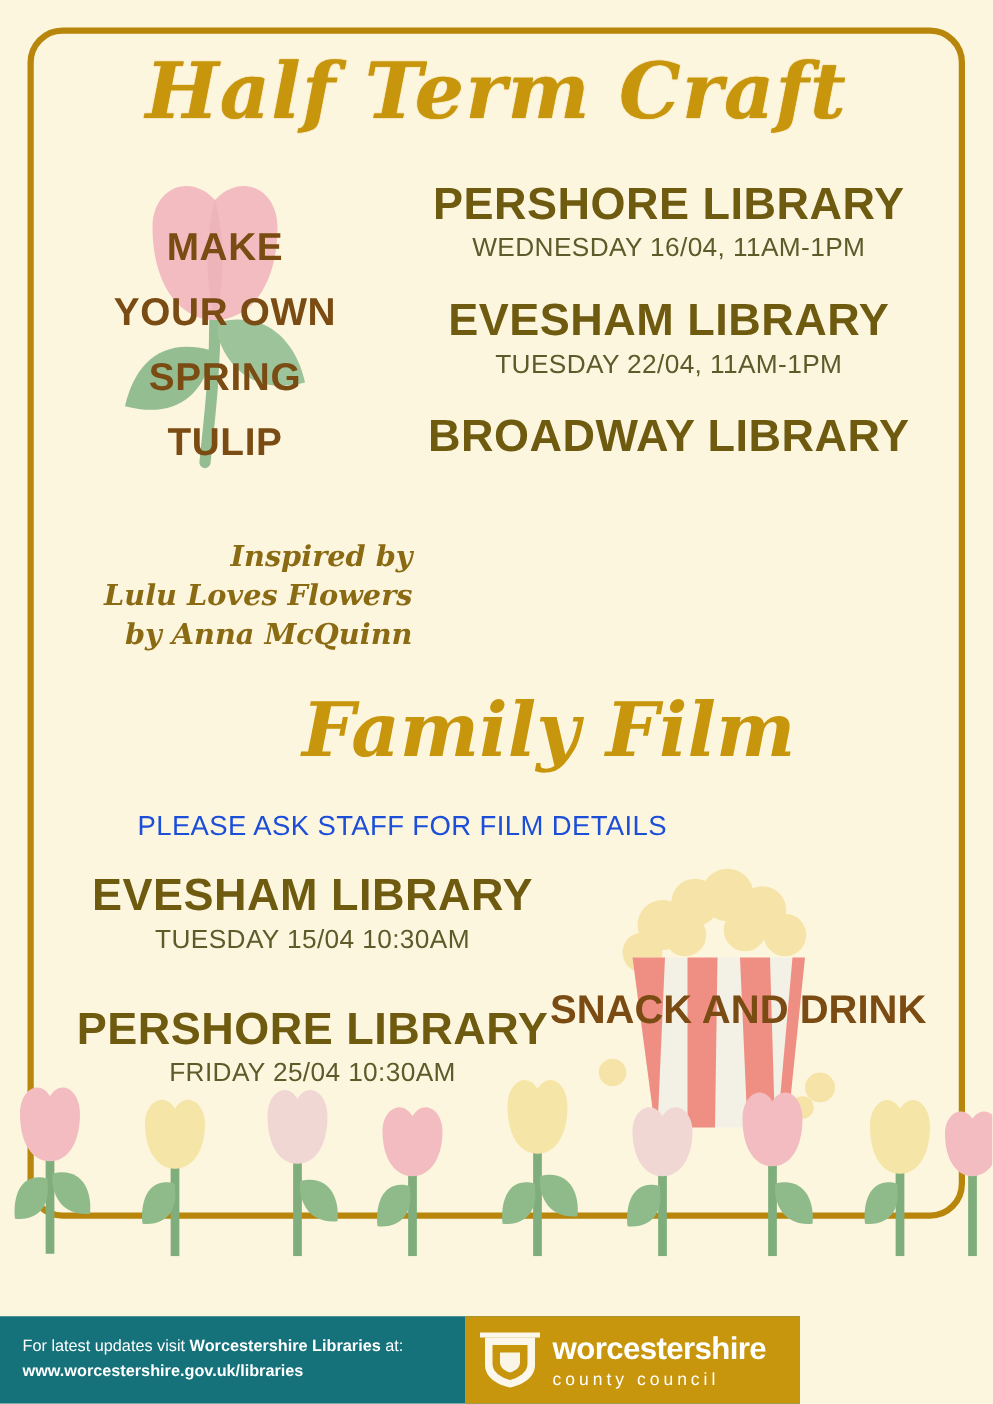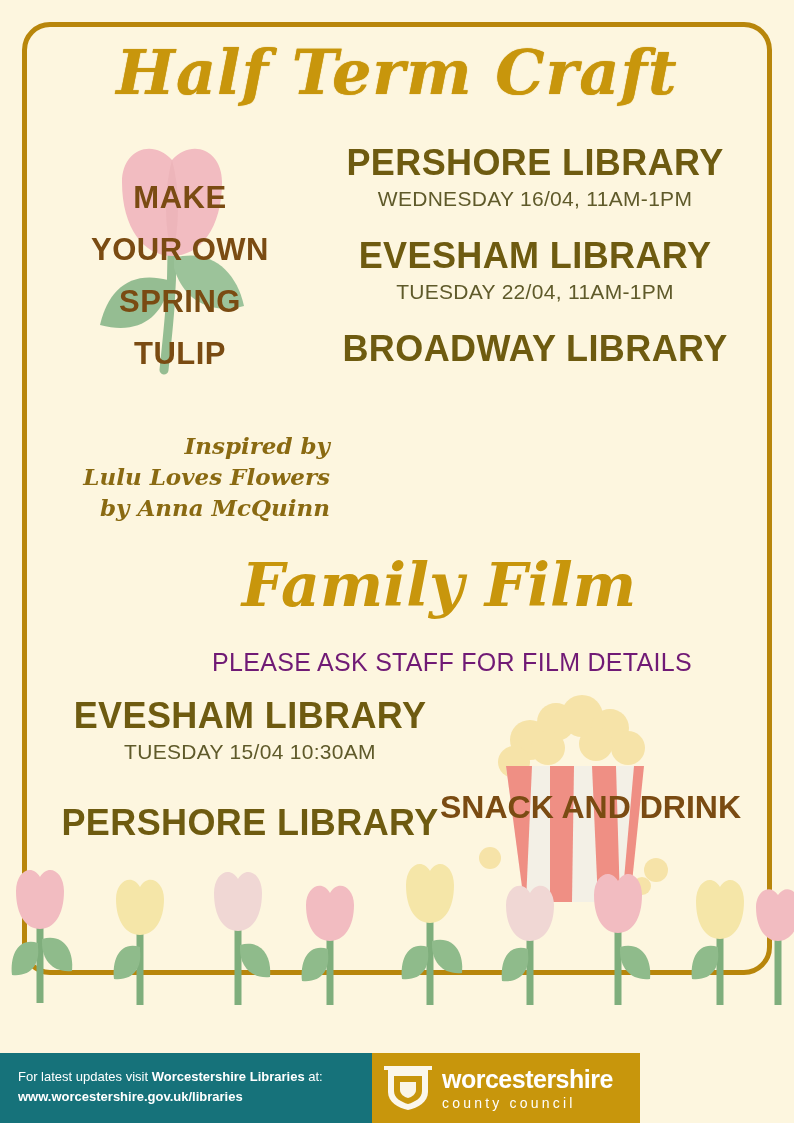--- a/index.html
+++ b/index.html
@@ -100,23 +100,22 @@
     font-style:italic;
     font-weight:bold;
     font-size:60px;
     color:#c8960c;
     padding-left:84px;
     box-sizing:border-box;
   }
   .film-sub{
     position:absolute;
     top:648px;left:0;right:0;
-    text-align:center;
-    font-size:25px;
-    color:#701a75;
+    font-size:22px;
+    color:#1d4ed8;
     padding-left:110px;
     box-sizing:border-box;
     letter-spacing:0.3px;
   }
   .film-sessions{
     position:absolute;
     left:40px;top:695px;
     width:420px;
     text-align:center;
   }
@@ -232,20 +231,21 @@
   <div class="film-title">Family Film</div>
   <div class="film-sub">PLEASE ASK STAFF   FOR FILM DETAILS</div>
 
   <div class="film-sessions">
     <div class="session">
       <div class="lib">EVESHAM LIBRARY</div>
       <div class="when">TUESDAY 15/04 10:30AM</div>
     </div>
     <div class="session">
       <div class="lib">PERSHORE LIBRARY</div>
+      <div class="when">FRIDAY 25/04 10:30AM</div>
     </div>
   </div>
 
   <svg class="popcorn-art" viewBox="0 0 210 225">
     <g fill="#f6e3a8">
       <circle cx="60" cy="52" r="20"></circle>
         <circle cx="86" cy="34" r="19"></circle>
       <circle cx="112" cy="28" r="21"></circle>
         <circle cx="140" cy="40" r="19"></circle>
       <circle cx="158" cy="60" r="17"></circle>

